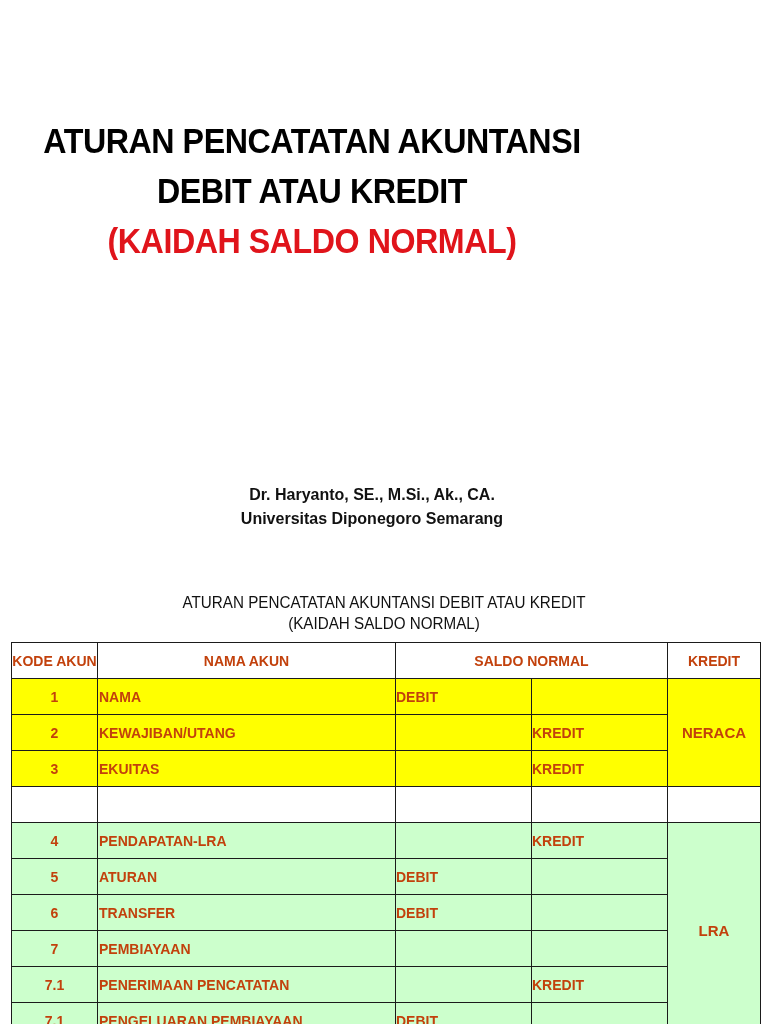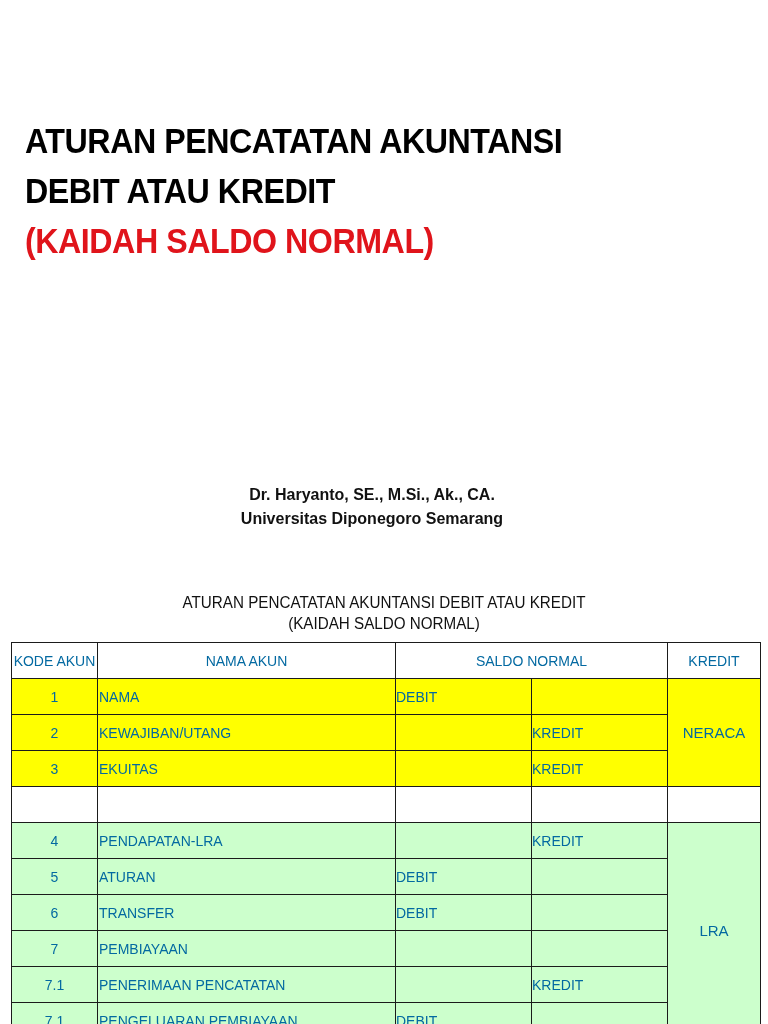--- a/index.html
+++ b/index.html
@@ -1,24 +1,24 @@
 <!DOCTYPE html>
 <html><head>
 <meta charset="utf-8">
 <style>
   html, body { margin:0; padding:0; }
   body { width:768px; height:1024px; background:#ffffff; overflow:hidden; position:relative;
          font-family: "Liberation Sans", "DejaVu Sans", sans-serif; color:#111; }
-  .title-block { position:absolute; left:0; top:116px; width:624px; text-align:left; }
+  .title-block { position:absolute; left:0; top:116px; width:624px; text-align:center; }
   .title-line { font-size:35px; font-weight:bold; line-height:50px; letter-spacing:-0.5px; color:#000; transform:scaleX(0.92); }
   .title-red { color:#e0141b; }
   .author-block { position:absolute; left:0; top:483px; width:744px; text-align:center; font-size:16px; font-weight:bold; line-height:24px; color:#111; }
   .table-title { position:absolute; left:0; top:592px; width:768px; text-align:center; font-size:16px; line-height:21px; color:#111; transform:scaleX(0.95); }
   table.grid { position:absolute; left:11px; top:642px; border-collapse:collapse; table-layout:fixed; width:749px; }
-  table.grid td { border:1.5px solid #1b1b1b; height:35px; padding:0; font-size:14px; font-weight:normal; color:#0369a1; }
+  table.grid td { border:1.5px solid #1b1b1b; height:35px; padding:0; font-size:14px; font-weight:bold; color:#c2410c; }
   .hdr td { background:#ffffff; font-size:12px; font-weight:normal; text-align:center; }
   .c-code { text-align:center; }
   .c-name { text-align:left; padding-left:1px !important; }
   .c-val { }
   .c-rep { text-align:center; font-size:15px !important; }
   .yellow td { background:#ffff00; }
   .green td { background:#ccffcc; }
   .blank td { background:#ffffff; }
 </style>
 </head>

